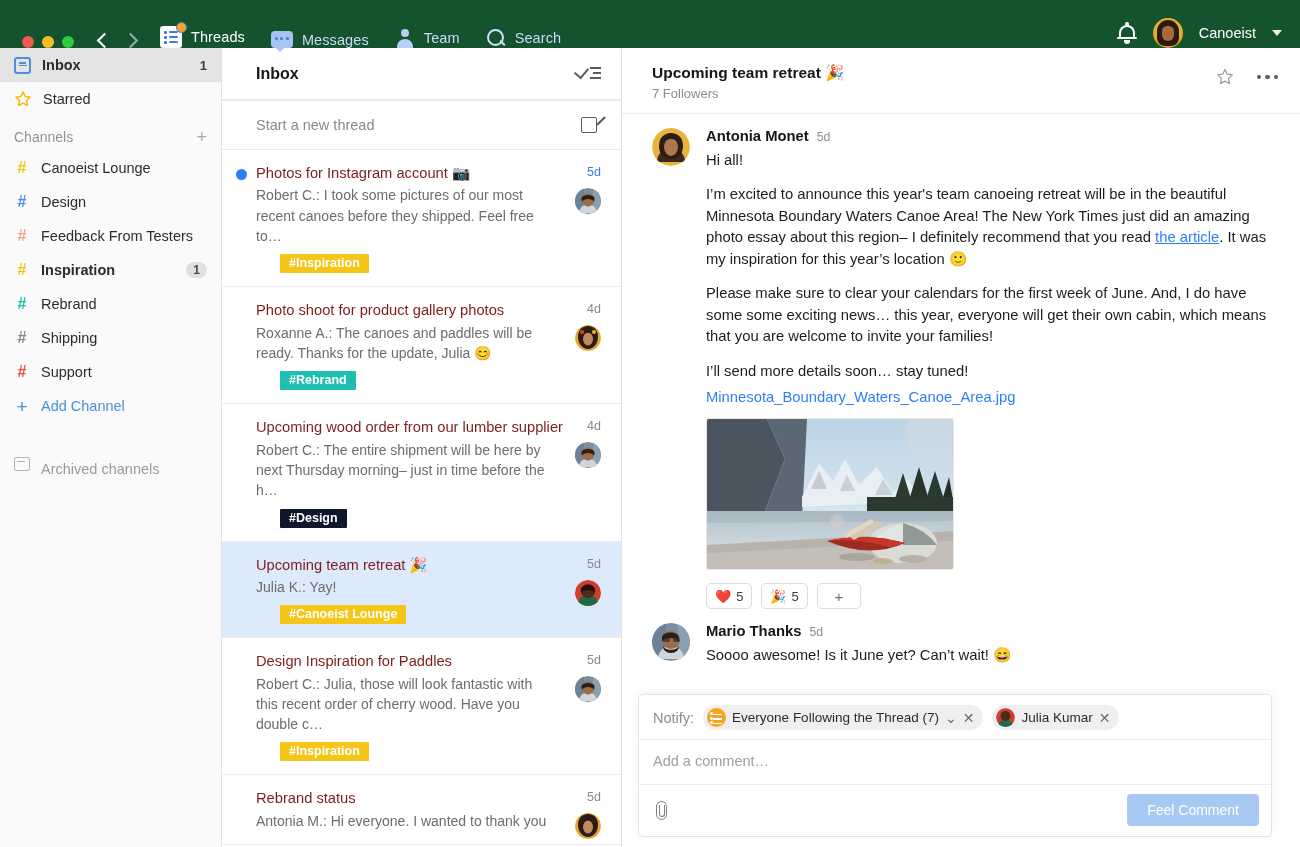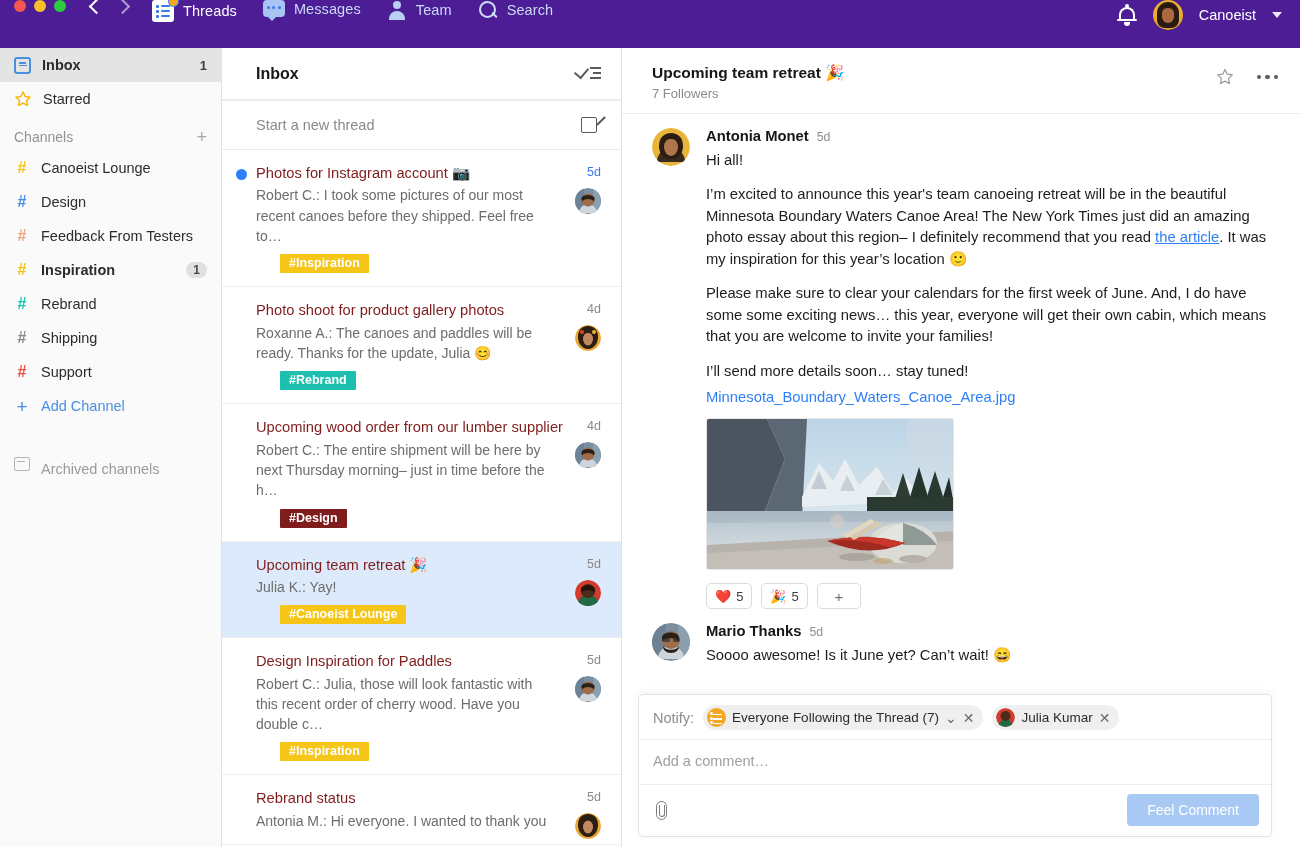--- a/index.html
+++ b/index.html
@@ -7,22 +7,22 @@
     width: 1300px; height: 847px;
     font-family: "Liberation Sans", sans-serif;
     background: #ffffff;
     overflow: hidden;
     -webkit-font-smoothing: antialiased;
   }
   .app { width: 1300px; height: 847px; display: flex; flex-direction: column; position: relative; }
 
   
   .topbar {
-    height: 48px; background: #4c1d95; display: flex; align-items: flex-start;
-    flex: 0 0 48px; position: relative; padding-left: 14px;
+    height: 48px; background: #14532d; display: flex; align-items: flex-end;
+    flex: 0 0 48px; position: relative; padding-left: 22px;
   }
   .lights { display: flex; gap: 8px; align-items: center; margin-right: 22px; }
   .light { width: 12px; height: 12px; border-radius: 50%; }
   .light.red { background: #f2584f; }
   .light.yellow { background: #f4c025; }
   .light.green { background: #2ecb40; }
 
   .navarrows { display: flex; align-items: center; gap: 14px; margin-right: 22px; }
   .chev { width: 14px; height: 14px; position: relative; cursor: pointer; }
   .chev::before {
@@ -371,21 +371,21 @@
                 <circle cx="13" cy="13" r="13" fill="#e8a830"></circle>
                 <path d="M13 1c7 0 10 5 10 11s-4 12-10 12S3 18 3 12 6 1 13 1z" fill="#2c1d14"></path>
                 <ellipse cx="13" cy="14" rx="5" ry="6.5" fill="#c08a5e"></ellipse>
                 <path d="M5 8c3-5 13-5 16 0 1 2 1 4 .5 5.5C20 10 17 8 13 8S6 10 4.5 13.5C4 12 4 10 5 8z" fill="#2c1d14"></path>
                 <circle cx="7" cy="7" r="2" fill="#e0452f"></circle>
                 <circle cx="19" cy="7" r="2" fill="#f0b429"></circle>
               </svg></span></div>
           <div class="titem"><div class="row1">
               <span class="ttitle">Upcoming wood order from our lumber supplier</span>
               <span class="tdate">4d</span>
-            </div><div class="prev">Robert C.: The entire shipment will be here by next Thursday morning– just in time before the h…</div><span class="tag" style="background:#7f1d1d">#Design</span><span class="tav"><svg viewBox="0 0 26 26" width="26" height="26">
+            </div><div class="prev">Robert C.: The entire shipment will be here by next Thursday morning– just in time before the h…</div><span class="tag" style="background:#0f172a">#Design</span><span class="tav"><svg viewBox="0 0 26 26" width="26" height="26">
                 <circle cx="13" cy="13" r="13" fill="#7c8fa0"></circle>
                 <rect x="0" y="0" width="9" height="26" fill="#6d8294"></rect>
                 <rect x="18" y="0" width="8" height="26" fill="#8ba0ae"></rect>
                 <path d="M4 25a9 9 0 0 1 18 0z" fill="#cfd6db"></path>
                 <circle cx="13" cy="12" r="6.5" fill="#9c6c4b"></circle>
                 <path d="M6.5 10c1-4 12-4 13 0 .3 2-.8 3.5-.8 3.5-.8-3.5-10.6-3.5-11.4 0 0 0-1.1-1.5-.8-3.5z" fill="#2b2017"></path>
               </svg></span></div>
           <div class="titem selected"><div class="row1">
               <span class="ttitle">Upcoming team retreat 🎉</span>
               <span class="tdate">5d</span>

